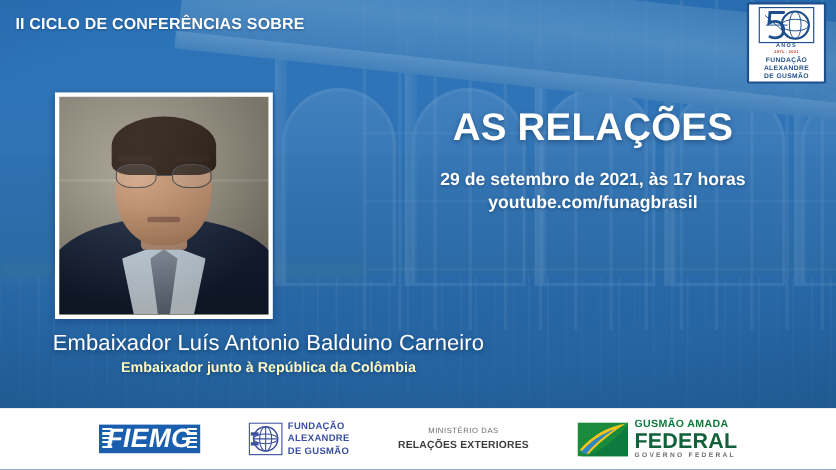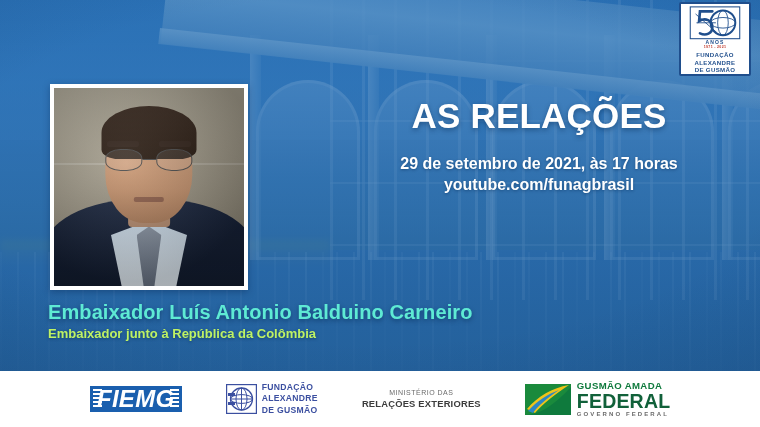--- a/index.html
+++ b/index.html
@@ -160,26 +160,27 @@
     text-shadow:0 1px 3px rgba(0,35,75,.45);
   }
   .main .sub2{
     font-size:16px;font-weight:bold;color:#ffffff;line-height:1.35;
     text-shadow:0 1px 3px rgba(0,35,75,.45);
   }
 
   
   .speaker{position:absolute;left:48px;top:300px;z-index:6;}
   .speaker .nm{
-    font-size:20px;font-weight:bold;color:#5eead4;line-height:1.2;letter-spacing:.1px;
+    font-size:20px;font-weight:normal;color:#ffffff;line-height:1.2;letter-spacing:.1px;
     text-shadow:0 2px 4px rgba(0,35,75,.5);
   }
   .speaker .role{
-    font-size:13px;font-weight:bold;color:#bef264;line-height:1.25;margin-top:2px;
+    font-size:13px;font-weight:bold;color:#fef9c3;line-height:1.25;margin-top:2px;
     text-shadow:0 1px 3px rgba(0,35,75,.5);
+    text-align:center;
   }
 
   
   .footer{
     position:absolute;left:0;bottom:0;width:760px;height:56px;background:#ffffff;z-index:8;
     display:flex;align-items:center;justify-content:center;gap:44px;
   }
 
   
   .fiemg{position:relative;width:92px;height:26px;background:#1a5fae;display:flex;align-items:center;justify-content:center;}
@@ -302,20 +303,21 @@
       </div>
 
     <div class="slab"></div>
     <div class="slab2"></div>
 
     <div class="wash"></div>
     <div class="vignette"></div>
   </div>
 
   <div class="header">
+    <div class="line1">II CICLO DE CONFERÊNCIAS SOBRE</div>
   </div>
 
   <div class="funag50">
     <svg class="mark" viewBox="0 0 58 38">
       <rect x="1" y="1" width="56" height="36" fill="none" stroke="#1f4e8c" stroke-width="1.2"></rect>
       <circle cx="38" cy="19" r="14" fill="none" stroke="#1f4e8c" stroke-width="2.2"></circle>
       <ellipse cx="38" cy="19" rx="14" ry="6" fill="none" stroke="#1f4e8c" stroke-width="1"></ellipse>
       <ellipse cx="38" cy="19" rx="6" ry="14" fill="none" stroke="#1f4e8c" stroke-width="1"></ellipse>
       <path d="M8 19 L30 19" stroke="#1f4e8c" stroke-width="1"></path>
       <path d="M26 6 L12 6 L11 17 C18 13 26 16 26 24 C26 31 19 34 12 31" fill="none" stroke="#1f4e8c" stroke-width="3" stroke-linecap="round"></path>

